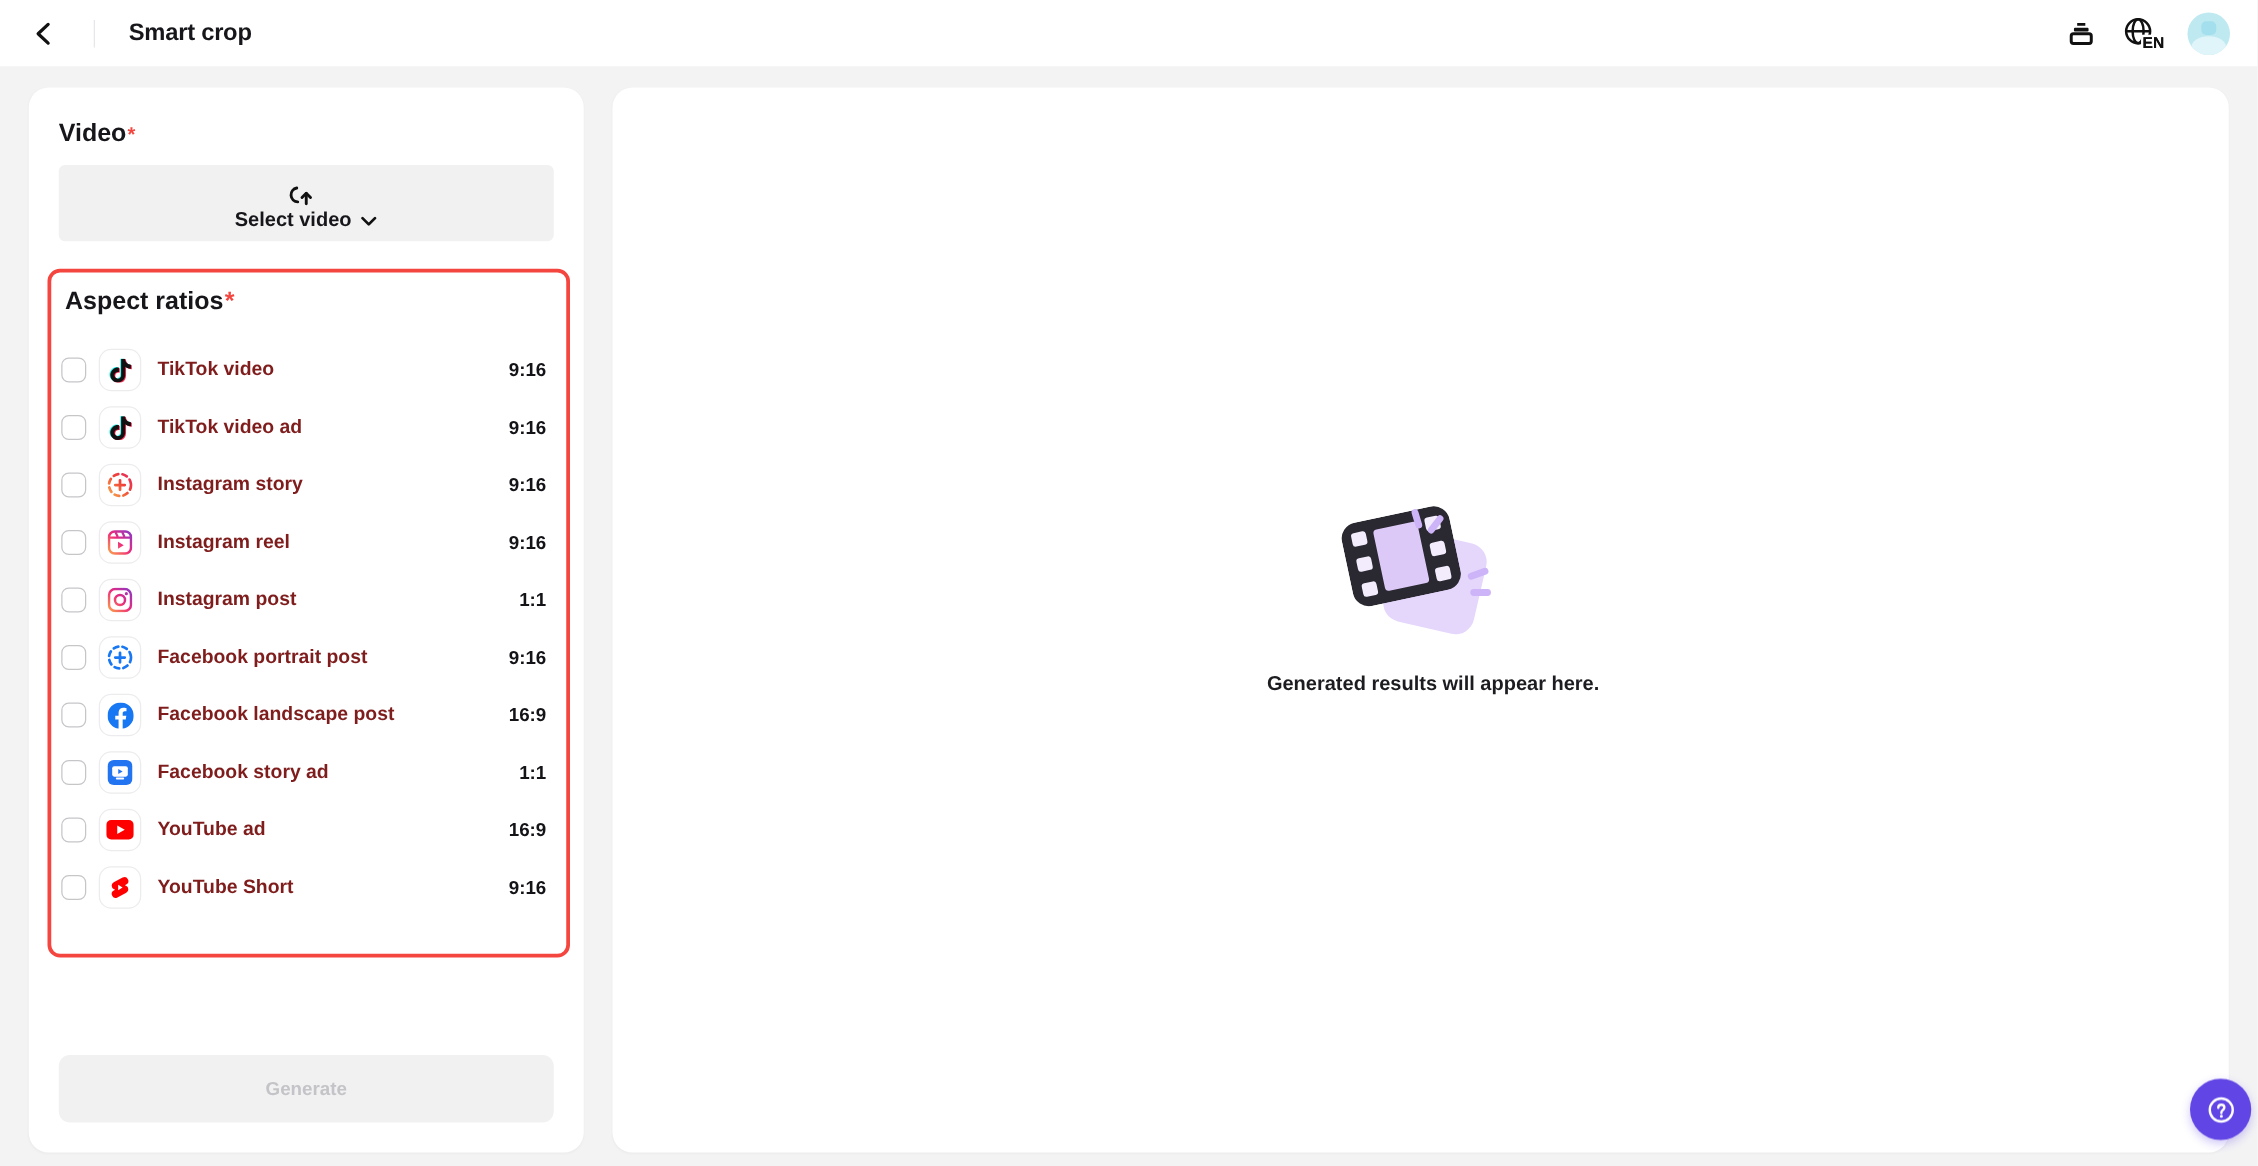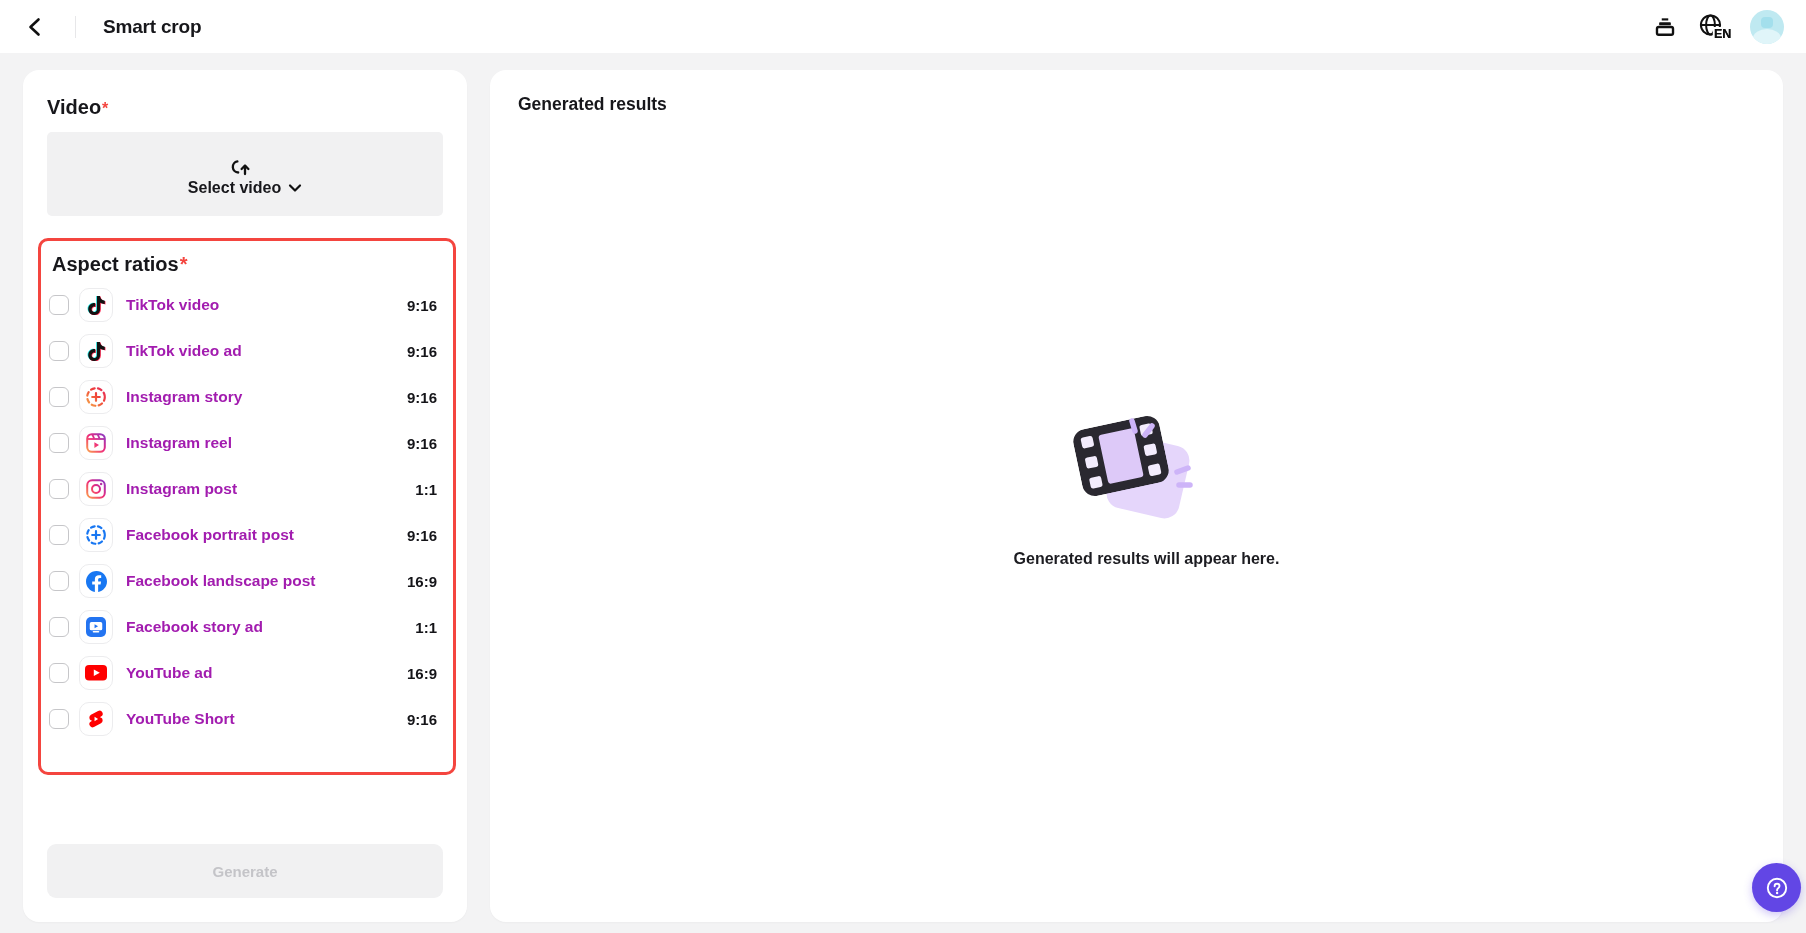--- a/index.html
+++ b/index.html
@@ -24,35 +24,35 @@
 
   
   .main { display:flex; gap:23px; padding:17px 23px 11px; height:880px; }
   .card { background:#fff; border-radius:16px; box-shadow:0 1px 2px rgba(0,0,0,.03); }
   .left-card { width:444px; flex:none; padding:26px 24px 24px; display:flex; flex-direction:column; }
   .right-card { flex:1; padding:24px 28px; display:flex; flex-direction:column; }
 
   
   .field-label { font-size:20px; font-weight:700; }
   .req { color:#f4453f; font-weight:700; margin-left:1px; }
-  .dropzone { margin-top:13px; height:84px; background:#f1f1f2; border-radius:5px;
+  .dropzone { margin-top:13px; height:61px; background:#f1f1f2; border-radius:5px;
     display:flex; flex-direction:column; align-items:center; justify-content:center;
     gap:3px; cursor:pointer; }
   .dropzone-label { display:flex; align-items:center; gap:7px; font-size:16px; font-weight:700; }
 
   .aspect-box { margin:22px -13px 0 -9px; border:3px solid #f4453f; border-radius:10px;
     padding:10px 14px 30px 8px; }
-  .aspect-box .field-label { display:block; margin:2px 0 6px 3px; }
+  .aspect-box .field-label { display:block; margin:2px 0 20px 3px; }
   .ratio-row { height:46px; display:flex; align-items:center; cursor:pointer; }
   .checkbox { width:20px; height:20px; border:1.5px solid #c6c6c9; border-radius:6px;
     background:#fff; flex:none; margin-right:10px; cursor:pointer; }
   .platform-box { width:34px; height:34px; border:1px solid #ececee; border-radius:10px;
     background:#fff; flex:none; display:flex; align-items:center; justify-content:center;
     margin-right:13px; }
-  .row-label { flex:1; font-size:15.5px; font-weight:700; color:#a21caf; }
+  .row-label { flex:1; font-size:15.5px; font-weight:700; color:#7f1d1d; }
   .row-ratio { font-size:15px; font-weight:700; color:#141418; padding-right:2px;margin-left:46px; }
 
   .generate-btn { margin-top:auto; height:54px; width:100%; border:none; border-radius:9px;
     background:#f1f1f2; color:#c4c4c8; font-size:15px; font-weight:700;
     font-family:inherit; cursor:default; }
 
   
   .results-title { font-size:17.5px; font-weight:700; }
   .empty-state { flex:1; display:flex; flex-direction:column; align-items:center;
     justify-content:center; gap:26px; padding-bottom:28px; }
@@ -282,21 +282,20 @@
         </span>
         <span class="row-label">YouTube Short</span>
         <span class="row-ratio">9:16</span>
       </div>
     </div>
 
     <button class="generate-btn" disabled="">Generate</button>
   </section>
 
   <section class="card right-card">
-    <h2 class="results-title">Generated results</h2>
 
     <div class="empty-state">
       <div class="illus">
         <div class="purple-square"></div>
         <span class="film" style="display:flex">
           <svg width="88" height="68" viewBox="0 0 88 68">
             <rect x="0" y="0" width="88" height="68" rx="13" fill="#2a2830"></rect>
             <rect x="26" y="9" width="36" height="50" rx="3" fill="#ddc9f8"></rect>
             <g fill="#f3ecfd">
               <rect x="8" y="8" width="12" height="11" rx="2.5"></rect>

